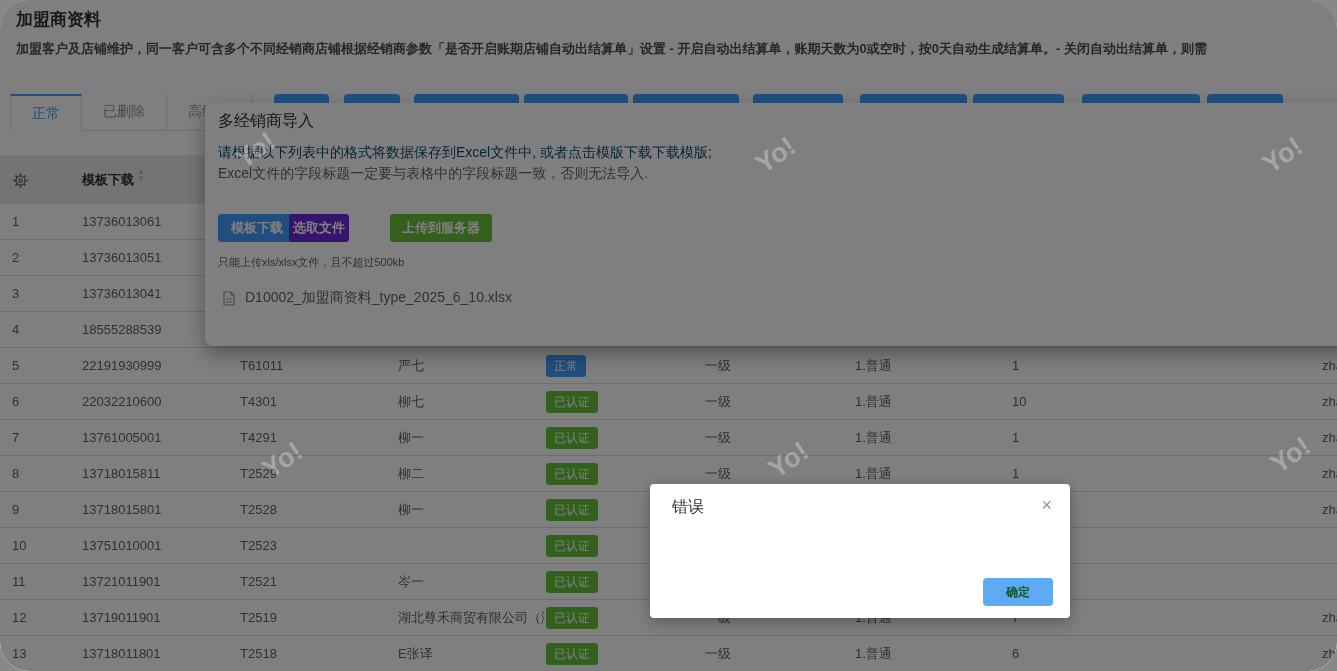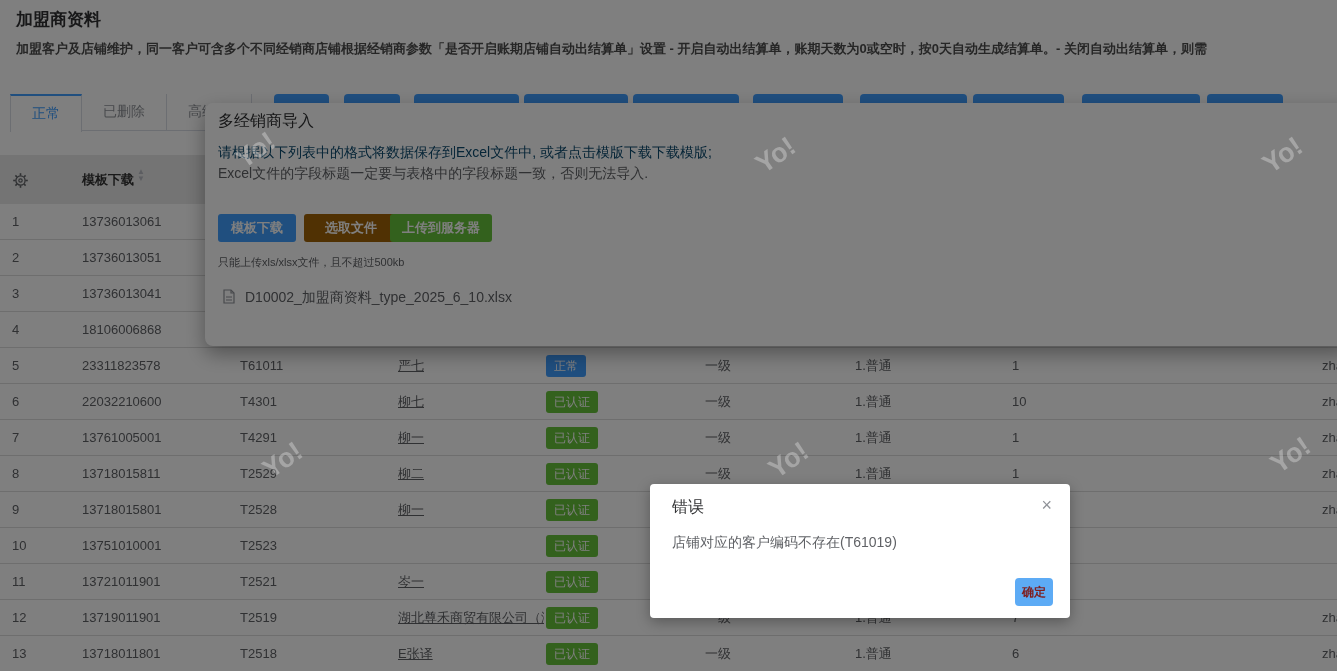--- a/index.html
+++ b/index.html
@@ -1,18 +1,18 @@
 <!DOCTYPE html>
 <html><head>
 <meta charset="utf-8">
 <style>
   * { box-sizing: border-box; margin: 0; padding: 0; }
   html,body { background:#888; }
   body { font-family: "Liberation Sans", "DejaVu Sans", sans-serif; }
-  .app { position:relative; width:1337px; height:671px; overflow:hidden; background:#fff; }
+  .app { position:relative; width:1337px; height:671px; overflow:hidden; background:#fff;border-radius:29px; }
 
   
   .page-head { position:absolute; left:16px; top:8px; right:0; z-index:1; }
   .page-title { font-size:17px; font-weight:bold; color:#303133; }
   .page-desc { margin-top:7px; font-size:13px; font-weight:bold; color:#4d4d4d; line-height:21px; white-space:nowrap; overflow:hidden; }
 
   .tabbar { position:absolute; left:10px; top:94px; right:0; height:37px; display:flex; border-bottom:1px solid #d8dce5; z-index:1; }
   .tab { height:36px; line-height:34px; padding:0 21px; font-size:14px; color:#909399; border-right:1px solid #d8dce5; background:transparent; cursor:pointer; }
   .tab:first-child { border-left:1px solid #d8dce5; }
   .tab.active { color:#409eff; background:#fff; border-top:2px solid #409eff; height:38px; margin-bottom:-1px; }
@@ -25,57 +25,57 @@
   .gear { position:absolute; left:13px; top:18px; cursor:pointer; }
   .th-phone { position:absolute; left:82px; top:0; height:49px; line-height:49px; font-size:13px; font-weight:bold; color:#333; cursor:pointer; }
   .caret-wrap { position:absolute; left:137px; top:13px; display:flex; flex-direction:column; line-height:7px; font-size:8px; color:#b8bbc2; }
 
   .tbody { position:absolute; left:0; top:204px; width:1337px; z-index:1; }
   .trow { position:relative; width:1337px; height:36px; background:#fff; border-bottom:1px solid #dcdcdc; }
   .cell { position:absolute; top:0; height:35px; line-height:35px; font-size:13px; color:#606266; white-space:nowrap; }
   .c-idx   { left:12px; }
   .c-phone { left:82px; }
   .c-code  { left:240px; }
-  .c-name  { left:398px; width:146px; overflow:hidden;text-decoration:underline; }
+  .c-name  { left:398px; width:146px; overflow:hidden; }
   .c-badge { left:546px; }
   .c-level { left:705px;text-align:right; }
   .c-type  { left:855px; }
   .c-num   { left:1012px; }
   .c-seller{ left:1322px; }
   .badge { display:inline-block; margin-top:7px; height:22px; line-height:22px; padding:0 8px; border-radius:3px; font-size:12px; color:#fff; }
 
   
   .import-dialog { position:absolute; left:205px; top:103px; width:1145px; height:243px; background:#fff;
     border-radius:8px 0 0 8px; box-shadow:0 8px 20px rgba(0,0,0,.35); z-index:10; }
   .imp-title { position:absolute; left:13px; top:8px; font-size:16px; color:#303133; }
   .imp-line1 { position:absolute; left:13px; top:41px; font-size:14px; color:#0c4a6e;text-align:right; }
   .imp-line2 { position:absolute; left:13px; top:62px; font-size:14px; color:#606266; }
   .imp-warn  { position:absolute; left:13px; top:84px; font-size:14px; }
   .imp-btn { position:absolute; top:111px; height:28px; line-height:28px; text-align:center; border-radius:3px;
     color:#fff; font-size:13px; font-weight:bold; border:none; cursor:pointer; }
   .imp-btn.b1 { left:13px;  width:78px;  background:#409eff; }
-  .imp-btn.b2 { left:99px;  width:94px;  background:#a16207; }
+  .imp-btn.b2 { left:84px;  width:60px;  background:#6d28d9; }
   .imp-btn.b3 { left:185px; width:102px; background:#67c23a; }
   .imp-hint { position:absolute; left:13px; top:152px; font-size:11px; color:#606266; }
-  .imp-file { position:absolute; left:18px; top:186px; display:flex; cursor:pointer; }
+  .imp-file { position:absolute; left:18px; top:186px; display:flex; align-items:center; cursor:pointer; }
   .imp-file-name { margin-left:10px; font-size:14px; color:#606266; }
 
   
   .backdrop { position:absolute; left:0; top:0; width:1337px; height:671px; background:rgba(0,0,0,.5); z-index:20; }
   .wm { position:absolute; z-index:25; font-size:27px; font-weight:bold; color:rgba(255,255,255,.30);
     transform:rotate(-35deg); pointer-events:none; }
 
   
   .error-dialog { position:absolute; left:650px; top:484px; width:420px; height:134px; background:#fff;
     border-radius:4px; box-shadow:0 4px 14px rgba(0,0,0,.3); z-index:40; }
   .err-title { position:absolute; left:22px; top:13px; font-size:16px; font-weight:500; color:#303133; }
   .err-close { position:absolute; right:18px; top:12px; font-size:18px; color:#909399; cursor:pointer; line-height:18px; }
   .err-msg { position:absolute; left:22px; top:50px; font-size:14px; color:#606266; }
-  .err-btn { position:absolute; right:17px; top:94px; width:38px; height:28px; background:#5dabf5; border:none;
-    border-radius:4px; color:#7f1d1d; font-size:12px; font-weight:bold; cursor:pointer; }
+  .err-btn { position:absolute; right:17px; top:94px; width:70px; height:28px; background:#5dabf5; border:none;
+    border-radius:4px; color:#14532d; font-size:12px; font-weight:bold; cursor:pointer; }
 
   svg { display:block; }
 </style>
 </head>
 <body>
 
 <div class="app">
 
   <div class="page-head">
     <div class="page-title">加盟商资料</div>
@@ -153,31 +153,31 @@
         <div class="cell c-phone">13736013041</div>
         <div class="cell c-code"></div>
         <div class="cell c-name"></div>
         <div class="cell c-level"></div>
         <div class="cell c-type"></div>
         <div class="cell c-num"></div>
         <div class="cell c-seller"></div>
       </div>
       <div class="trow">
         <div class="cell c-idx">4</div>
-        <div class="cell c-phone">18106006868</div>
+        <div class="cell c-phone">18555288539</div>
         <div class="cell c-code"></div>
         <div class="cell c-name"></div>
         <div class="cell c-level"></div>
         <div class="cell c-type"></div>
         <div class="cell c-num"></div>
         <div class="cell c-seller"></div>
       </div>
       <div class="trow">
         <div class="cell c-idx">5</div>
-        <div class="cell c-phone">23311823578</div>
+        <div class="cell c-phone">22191930999</div>
         <div class="cell c-code">T61011</div>
         <div class="cell c-name">严七</div>
         <div class="cell c-level">一级</div>
         <div class="cell c-type">1.普通</div>
         <div class="cell c-num">1</div>
         <div class="cell c-seller">zha</div>
         <div class="cell c-badge"><span class="badge" style="background: rgb(64, 158, 255);">正常</span></div>
       </div>
       <div class="trow">
         <div class="cell c-idx">6</div>
@@ -296,17 +296,16 @@
       <span class="wm" style="left: 755px; top: 140px;">Yo!</span>
       <span class="wm" style="left: 1262px; top: 140px;">Yo!</span>
       <span class="wm" style="left: 262px; top: 445px;">Yo!</span>
       <span class="wm" style="left: 768px; top: 445px;">Yo!</span>
       <span class="wm" style="left: 1270px; top: 440px;">Yo!</span>
     </div>
 
   <div class="error-dialog">
     <div class="err-title">错误</div>
     <div class="err-close">×</div>
-    <div class="err-msg">店铺对应的客户编码不存在(T61019)</div>
     <button class="err-btn">确定</button>
   </div>
 
 </div>
 
 </body></html>

